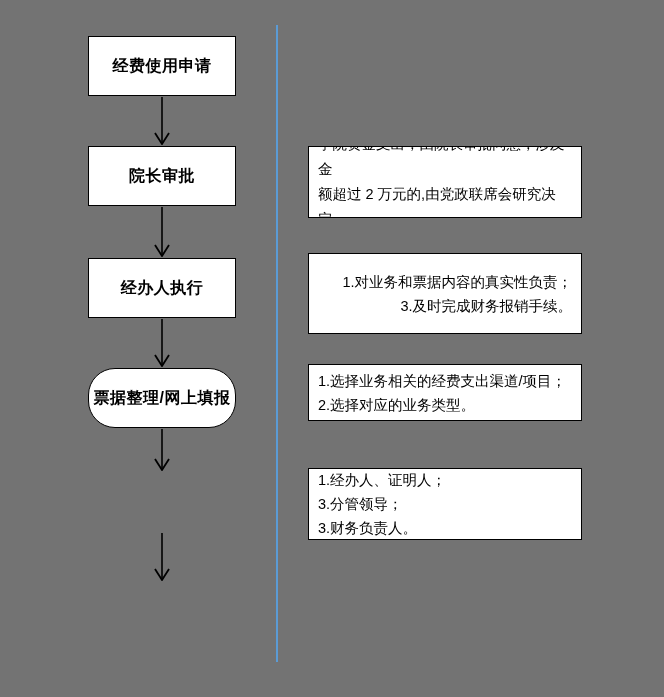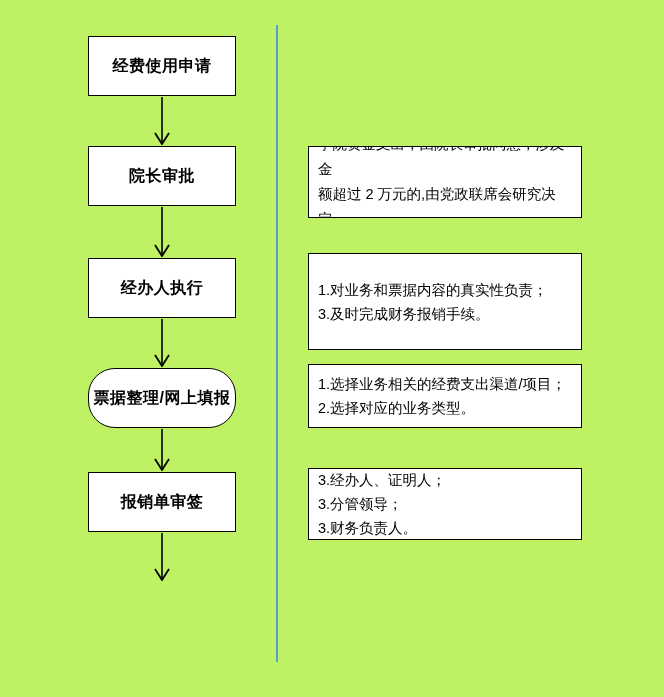--- a/index.html
+++ b/index.html
@@ -4,21 +4,21 @@
 <style>
   html, body {
     margin: 0;
     padding: 0;
     background: #ffffff;
   }
   #canvas {
     position: relative;
     width: 664px;
     height: 697px;
-    background: #bef264;
+    background: #737373;
     font-family: "Liberation Sans", "DejaVu Sans", sans-serif;
     color: #000000;
     overflow: hidden;
   }
 
   
   .flow-box {
     position: absolute;
     left: 88px;
     width: 148px;
@@ -73,22 +73,22 @@
     box-sizing: border-box;
     display: flex;
     flex-direction: column;
     justify-content: center;
     padding: 0 9px;
     font-size: 14.5px;
     line-height: 24px;
     overflow: hidden;
   }
   .an1 { top: 146px; height: 72px; line-height: 25px; }
-  .an2 { top: 253px; height: 97px; }
-  .an3 { top: 364px; height: 64px; }
+  .an2 { top: 253px; height: 81px; align-items: flex-end; }
+  .an3 { top: 364px; height: 57px; }
   .an4 { top: 468px; height: 72px; }
 
   
   .footnote {
     position: absolute;
     left: 316px;
     top: 592px;
     width: 262px;
     font-size: 14.5px;
     line-height: 22px;
@@ -103,23 +103,20 @@
     <span>经费使用申请</span>
   </div>
   <div class="flow-box fb2">
     <span>院长审批</span>
   </div>
   <div class="flow-box fb3">
     <span>经办人执行</span>
   </div>
   <div class="flow-box fb4">
     <span>票据整理/网上填报</span>
-  </div>
-  <div class="flow-box fb5">
-    <span>报销单审签</span>
   </div>
 
   <div class="arrow ar1">
     <svg viewBox="0 0 24 48" preserveAspectRatio="none">
       <line x1="12" y1="0" x2="12" y2="45" stroke="#000" stroke-width="1.6"></line>
       <polyline points="5,36 12,47 19,36" fill="none" stroke="#000" stroke-width="1.8"></polyline>
     </svg>
   </div>
   <div class="arrow ar2">
     <svg viewBox="0 0 24 50" preserveAspectRatio="none">
@@ -154,19 +151,19 @@
     </div>
   <div class="anno-box an2">
       <div>1.对业务和票据内容的真实性负责；</div>
       <div>3.及时完成财务报销手续。</div>
     </div>
   <div class="anno-box an3">
       <div>1.选择业务相关的经费支出渠道/项目；</div>
       <div>2.选择对应的业务类型。</div>
     </div>
   <div class="anno-box an4">
-      <div>3.经办人、证明人；</div>
+      <div>1.经办人、证明人；</div>
       <div>3.分管领导；</div>
       <div>3.财务负责人。</div>
     </div>
 
 
 </div>
 
 </body></html>

